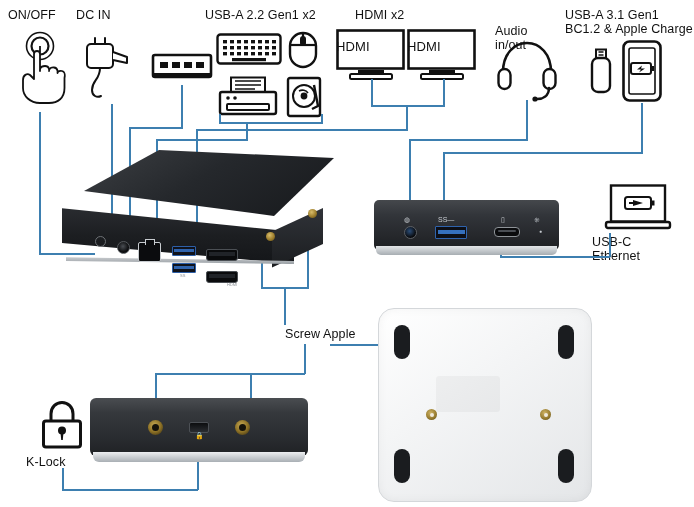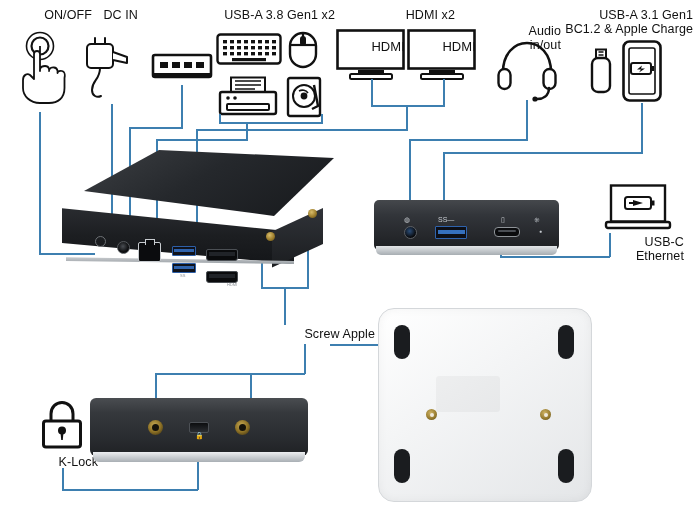--- a/index.html
+++ b/index.html
@@ -1,20 +1,20 @@
 <!DOCTYPE html>
 <html><head>
 <meta charset="utf-8">
 <style>
   html,body{margin:0;padding:0;background:#ffffff;}
   body{width:694px;height:507px;position:relative;overflow:hidden;
        font-family:"Liberation Sans","DejaVu Sans",sans-serif;color:#1a1a1a;}
   #stage{position:absolute;left:0;top:0;width:694px;height:507px;}
 
-  .lbl{position:absolute;font-size:12.5px;line-height:14px;text-align:right;color:#111;letter-spacing:0.1px;white-space:pre-line;}
+  .lbl{position:absolute;font-size:12.5px;line-height:14px;text-align:left;color:#111;letter-spacing:0.1px;white-space:pre-line;}
 
   
   .ln{position:absolute;background:#3d7fb0;}
   .lnv{width:2px;}
   .lnh{height:2px;}
 
   .ico{position:absolute;}
   .ico svg{display:block;overflow:visible;}
 
   
@@ -86,21 +86,21 @@
   .blabelplate{position:absolute;left:58px;top:68px;width:64px;height:36px;border-radius:3px;
       background:rgba(0,0,0,.035);}
 </style>
 </head>
 <body>
 
 <div id="stage">
 
   <div class="lbl" style="left:8px;top:8px;width:84px;">ON/OFF</div>
   <div class="lbl" style="left:76px;top:8px;width:62px;">DC IN</div>
-  <div class="lbl" style="left:205px;top:8px;width:130px;">USB-A 3.8 Gen1 x2</div>
+  <div class="lbl" style="left:205px;top:8px;width:130px;">USB-A 2.2 Gen1 x2</div>
   <div class="lbl" style="left:355px;top:8px;width:100px;">HDMI x2</div>
   <div class="lbl" style="left:495px;top:24px;width:66px;">Audio
 in/out</div>
   <div class="lbl" style="left:565px;top:8px;width:128px;">USB-A 3.1 Gen1
 BC1.2 &amp; Apple Charge</div>
 
   <div class="ico" style="left:14px;top:30px;">
     <svg width="62" height="76" viewBox="0 0 62 76">
       <circle cx="26" cy="16" r="13.5" fill="none" stroke="#111" stroke-width="1.6"></circle>
       <circle cx="26" cy="16" r="8.5" fill="none" stroke="#111" stroke-width="2.2"></circle>

